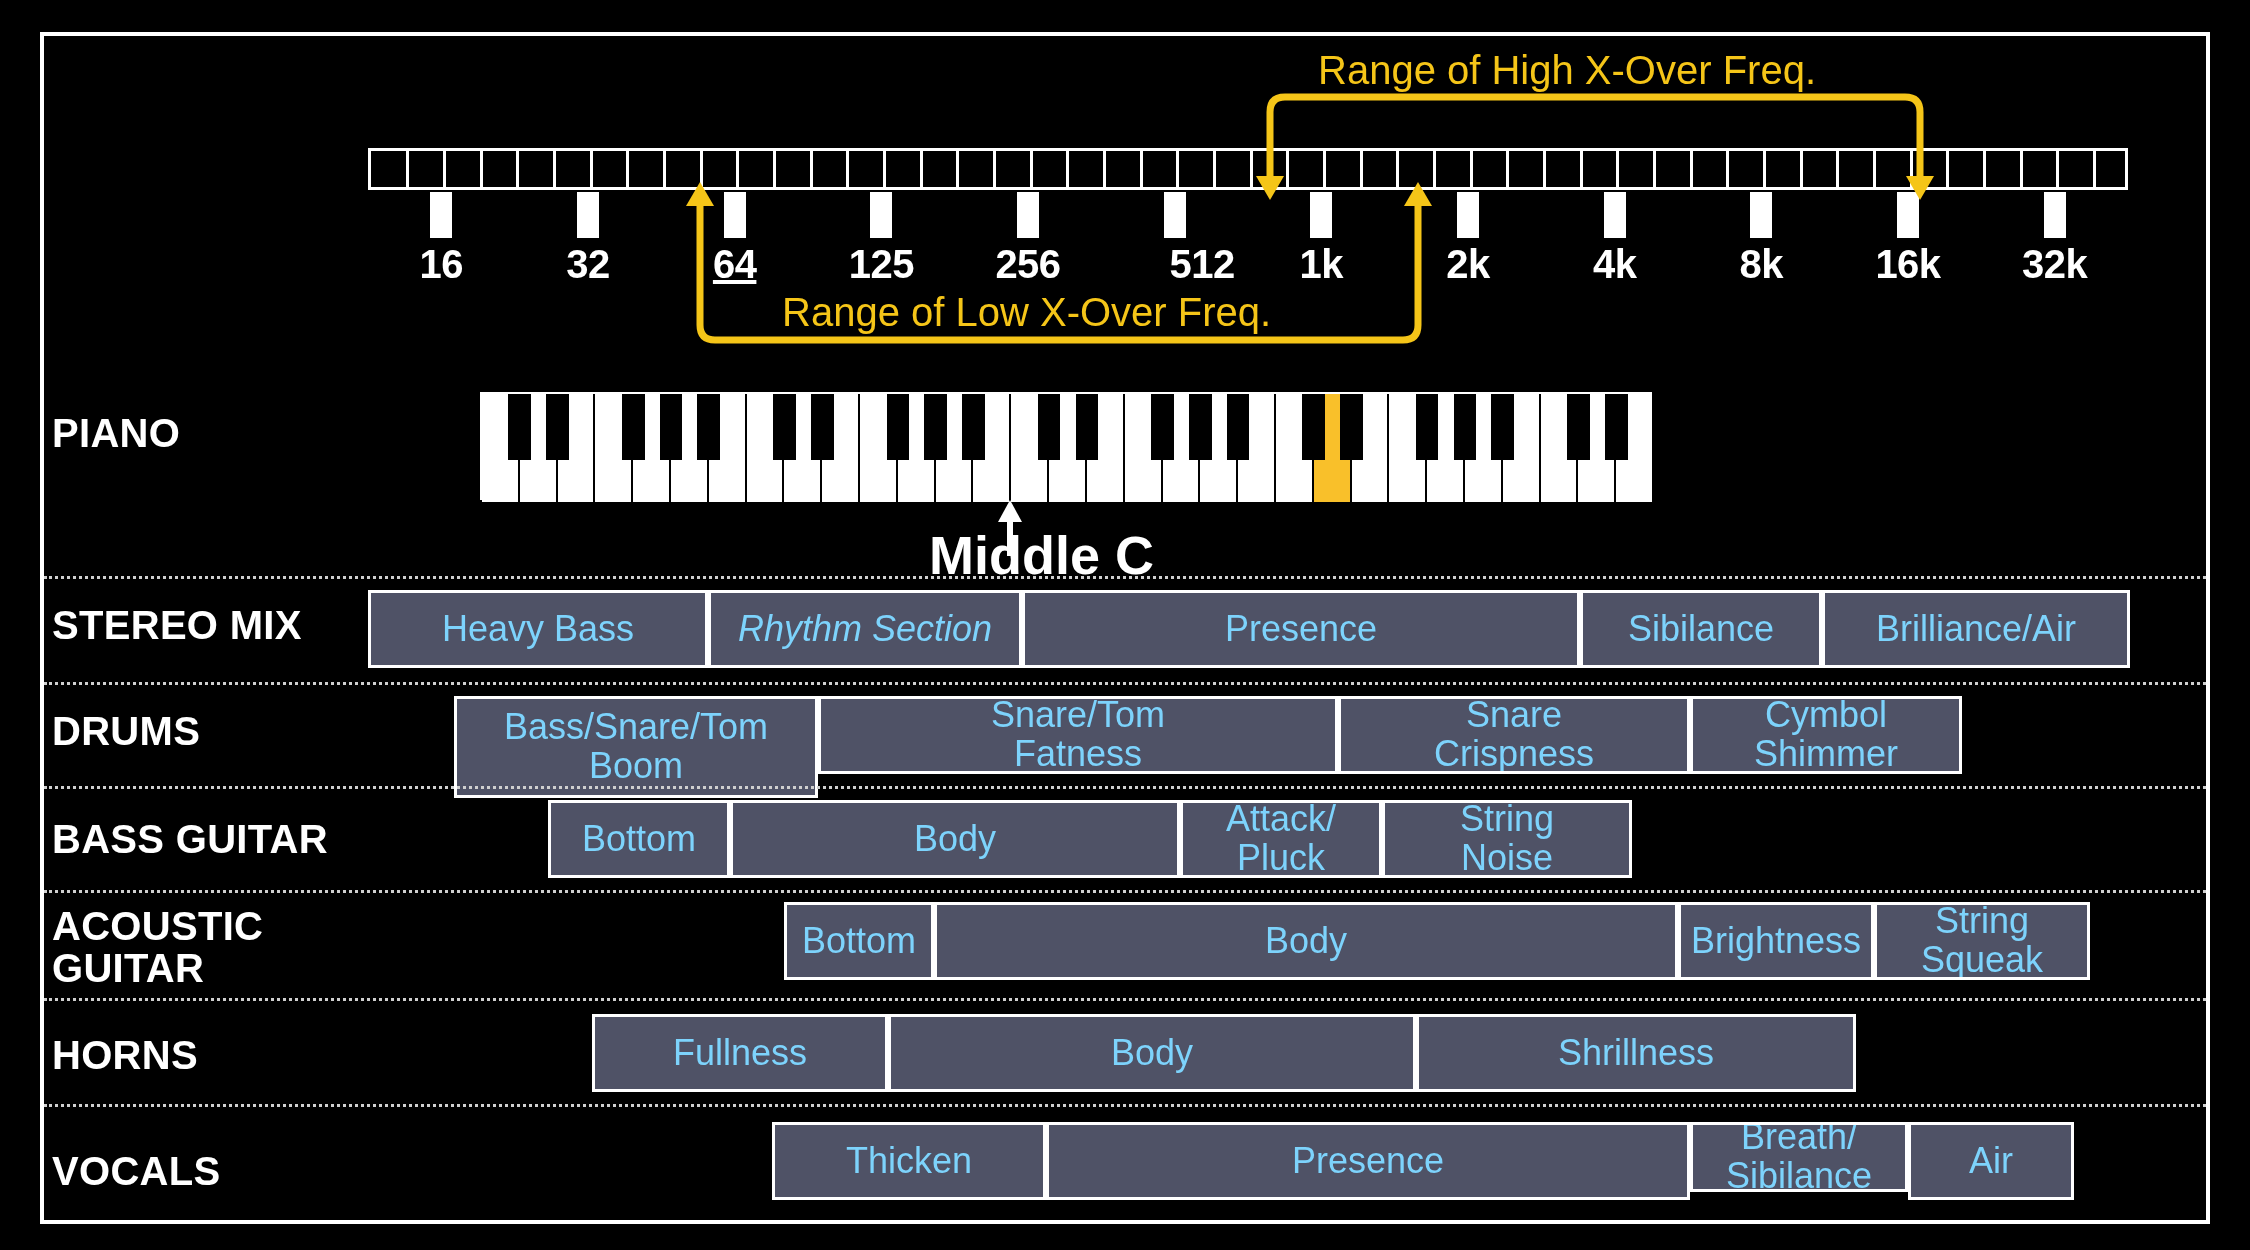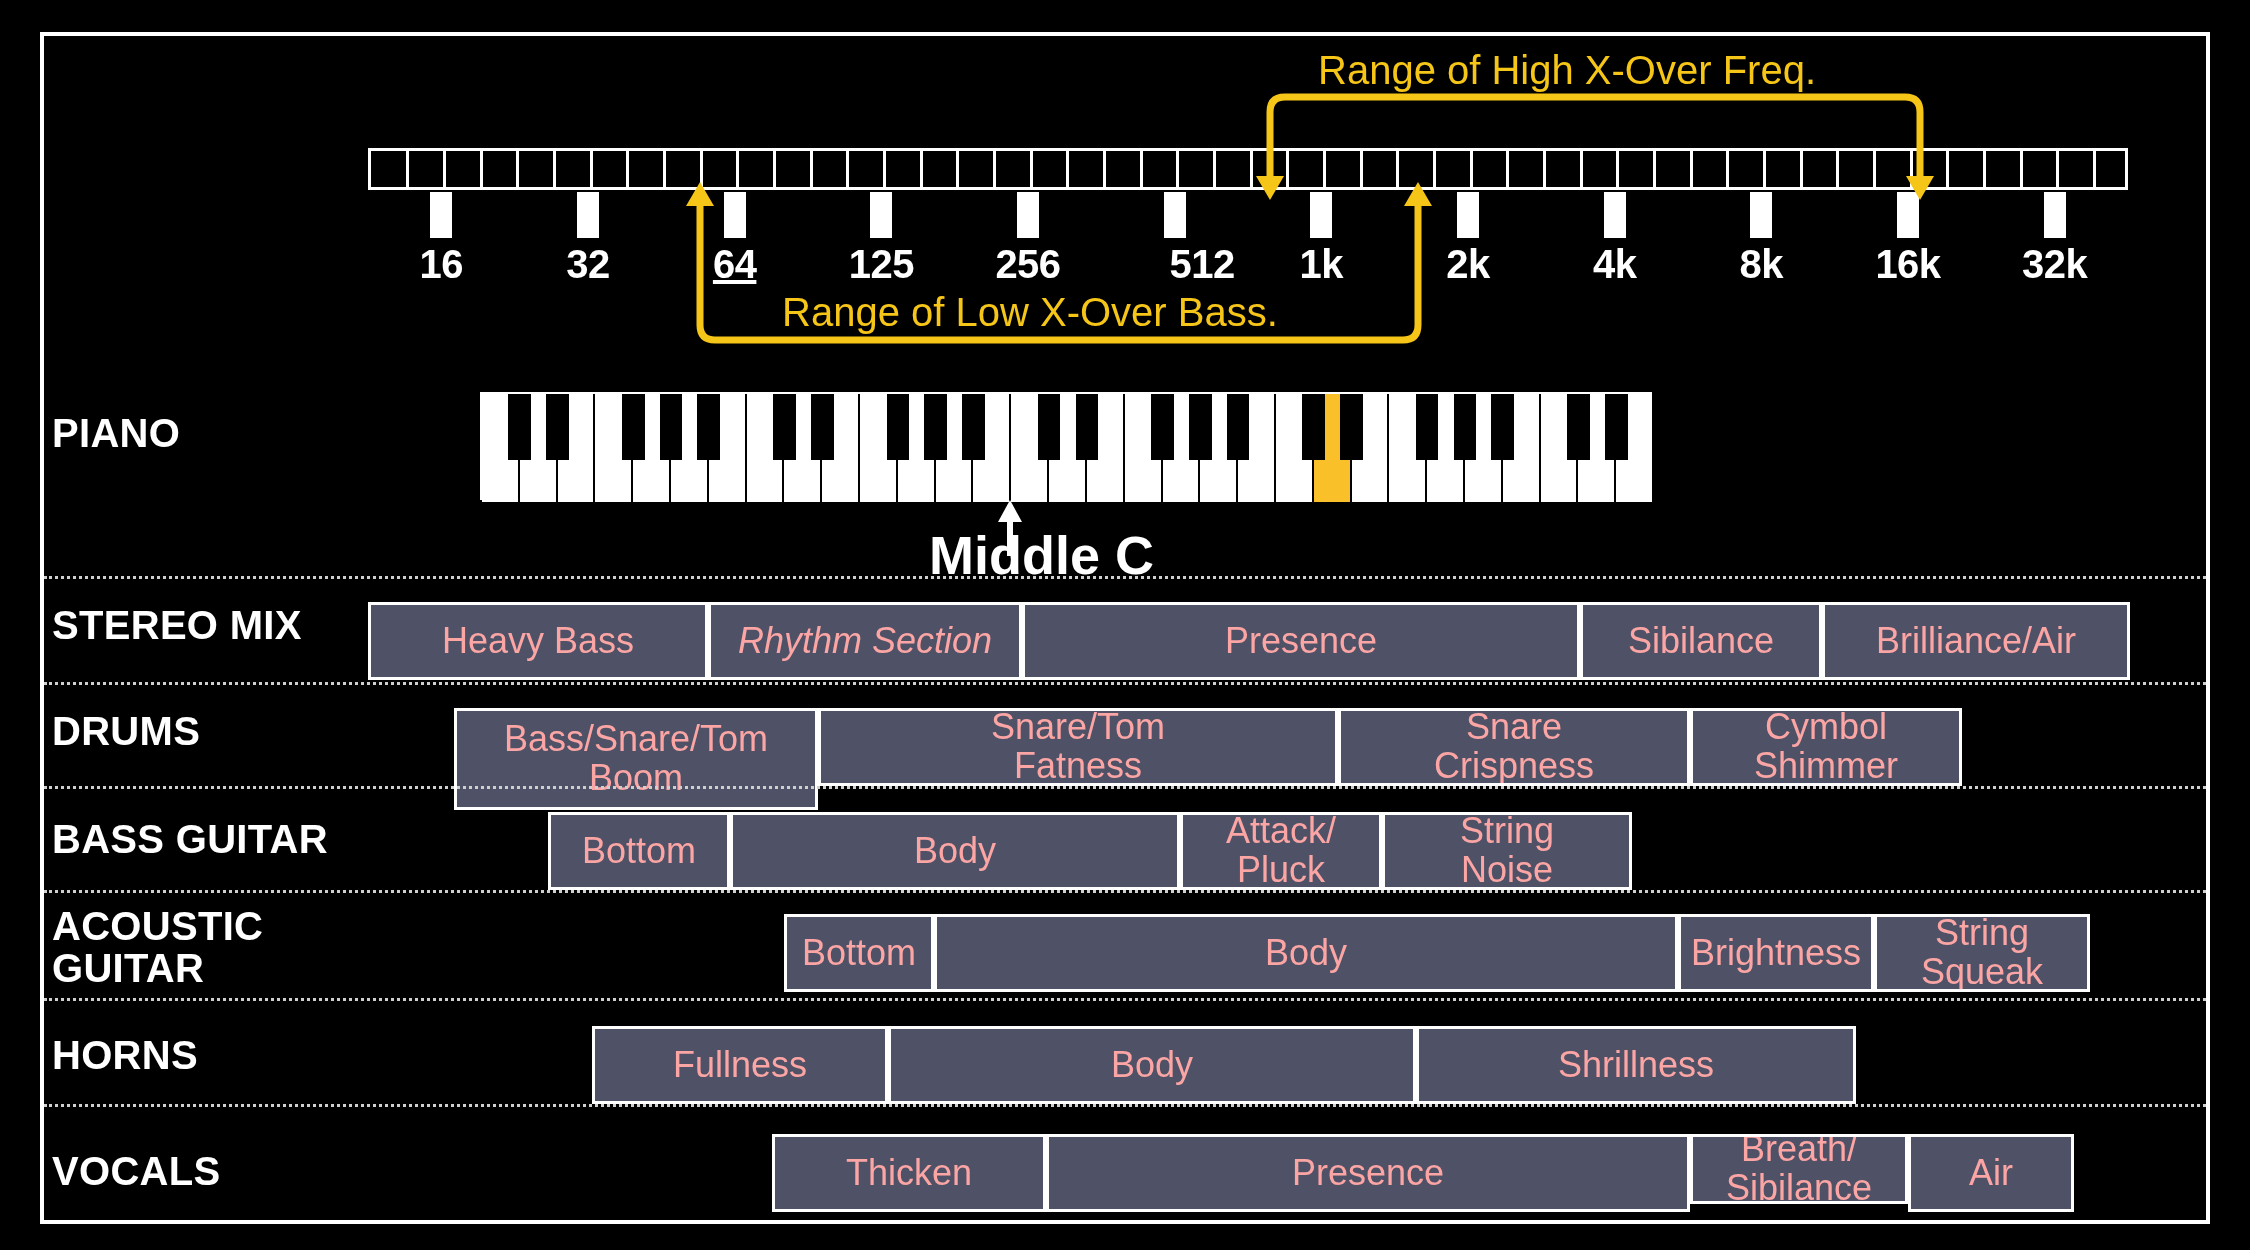--- a/index.html
+++ b/index.html
@@ -110,30 +110,29 @@
     position: absolute;
     color: #ffffff; font-weight: bold; font-size: 54px;
     white-space: nowrap;
   }
 
   
   .band {
     position: absolute;
     background: #4f5266;
     border: 3px solid #ffffff;
-    color: #fca5a5;
+    color: #7dd3fc;
     font-size: 36px;
     display: flex;
     align-items: center;
     justify-content: center;
     text-align: center;
     line-height: 1.08;
     white-space: pre-line;
     overflow: hidden;
-    margin-top: 12px;
   }
 </style>
 </head>
 <body>
 
 <div id="stage">
   <div id="frame"></div>
 
   <div id="ruler-area">
     <div id="tick-bar">
@@ -221,21 +220,21 @@
     <polygon points="1270,200 1256,176 1284,176" fill="#f5c518"></polygon>
     <polygon points="1920,200 1906,176 1934,176" fill="#f5c518"></polygon>
 
     <path d="M 700 205 L 700 325 Q 700 340 715 340 L 1403 340 Q 1418 340 1418 325 L 1418 205" stroke="#f5c518" stroke-width="7" fill="none" stroke-linecap="butt"></path>
     <polygon points="700,182 686,206 714,206" fill="#f5c518"></polygon>
     <polygon points="1418,182 1404,206 1432,206" fill="#f5c518"></polygon>
   </svg>
 
   <div class="yellow-text" id="high-xover-label" style="left:1318px; top:48px;">Range of High X-Over Freq.</div>
 
-  <div class="yellow-text" id="low-xover-label" style="left:782px; top:290px;">Range of Low X-Over Bass.</div>
+  <div class="yellow-text" id="low-xover-label" style="left:782px; top:290px;">Range of Low X-Over Freq.</div>
 
   <div id="rows-container">
       <div class="row-label" style="left: 52px; top: 412px;">PIANO</div>
       <div class="row-sep" style="top: 576px;"></div>
       <div class="row-label" style="left: 52px; top: 604px;">STEREO MIX</div>
       <div class="band" style="left: 368px; width: 340px; top: 590px; height: 78px;">Heavy Bass</div>
       <div class="band" style="left: 708px; width: 314px; top: 590px; height: 78px; font-style: italic;">Rhythm Section</div>
       <div class="band" style="left: 1022px; width: 558px; top: 590px; height: 78px;">Presence</div>
       <div class="band" style="left: 1580px; width: 242px; top: 590px; height: 78px;">Sibilance</div>
       <div class="band" style="left: 1822px; width: 308px; top: 590px; height: 78px;">Brilliance/Air</div>

